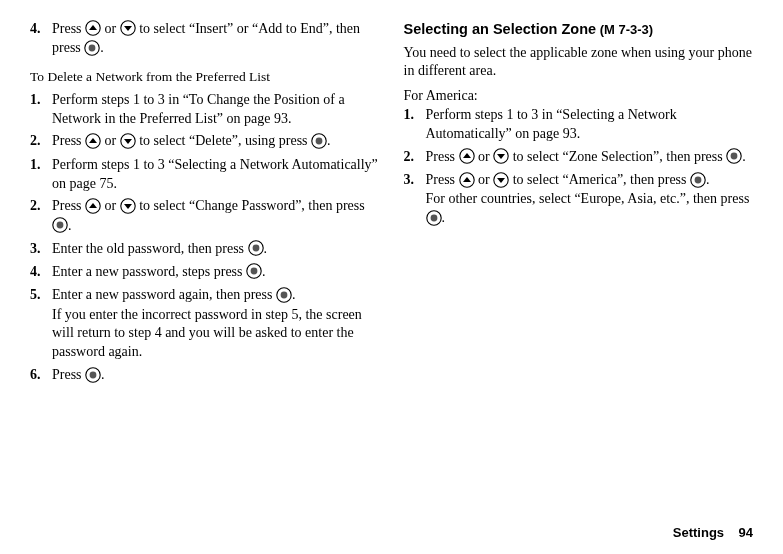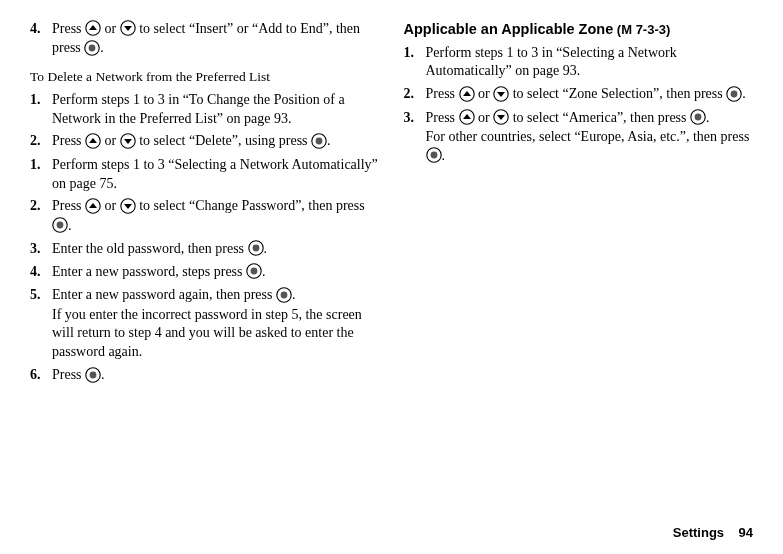--- a/index.html
+++ b/index.html
@@ -178,24 +178,26 @@
               <use href="#icon-ok"></use>
             </svg></span><span>.</span>
       </div>
     </div>
 
   </div>
 
   <div class="col">
 
     <div class="section-head" style="margin-top:0">
-      <span>Applicable an Applicable Zone</span><span class="menu-code"> (M 7-3-3)</span>
-    </div>
-
-
+      <span>Selecting an Selection Zone</span><span class="menu-code"> (M 7-3-3)</span>
+    </div>
+
+    <div>You need to select the applicable zone when using your phone in different area.</div>
+
+    <div style="margin-top:6px">For America:</div>
 
     <div class="step">
       <div class="step-num">1.</div>
       <div class="step-body">Perform steps 1 to 3 in “Selecting a Network Automatically” on page 93.</div>
     </div>
 
     <div class="step">
       <div class="step-num">2.</div>
       <div class="step-body">
         <span>Press </span><span class="icon-btn"><svg width="16" height="16">

